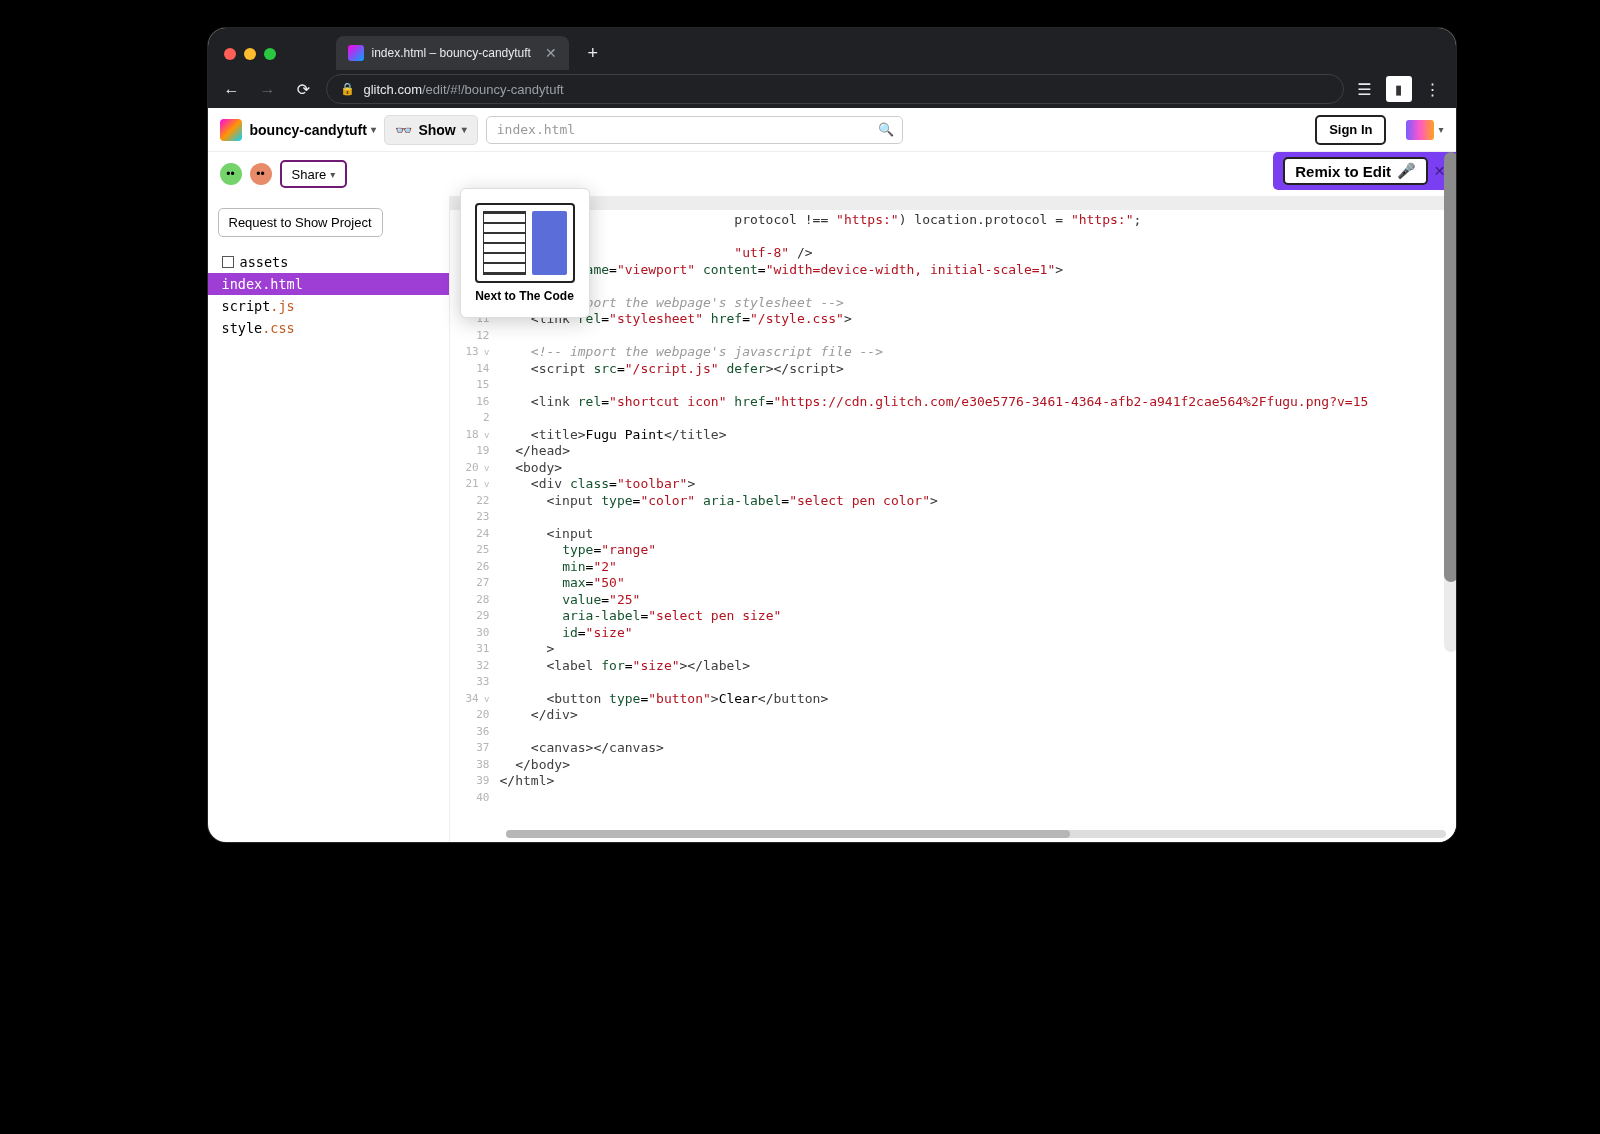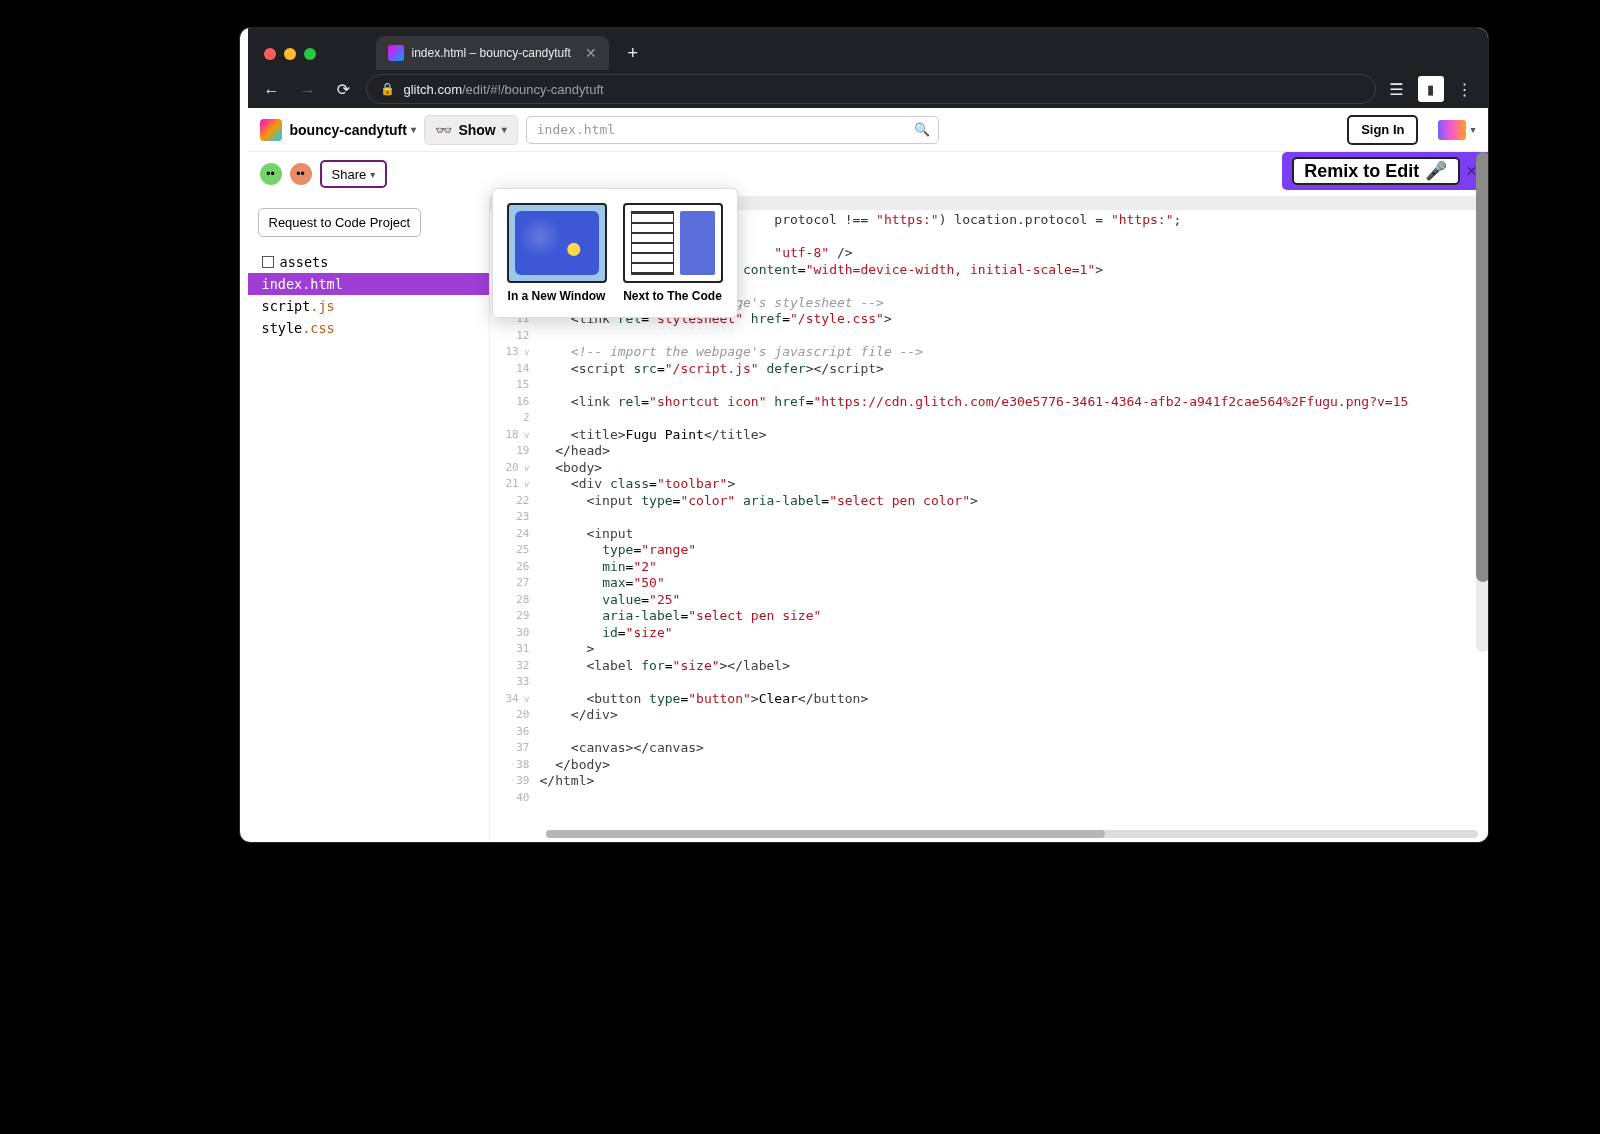--- a/index.html
+++ b/index.html
@@ -1,18 +1,18 @@
 <!DOCTYPE html>
 <html><head>
 <meta charset="utf-8">
 <style>
 * { margin: 0; padding: 0; box-sizing: border-box; }
 body { font-family: -apple-system, BlinkMacSystemFont, "Segoe UI", Helvetica, sans-serif; background: #000; width: 1600px; height: 1134px; overflow: hidden; }
 .outer { width: 1305px; height: 920px; margin: 0 auto; padding-top: 28px; }
-.browser { width: 1248px; height: 814px; background: #fff; border-radius: 10px; overflow: hidden; margin-left: 92px; box-shadow: 0 0 0 1px rgba(255,255,255,0.15); display: flex; flex-direction: column; padding-left: 8px; }
+.browser { width: 1248px; height: 814px; background: #fff; border-radius: 18px; overflow: hidden; margin-left: 60px; box-shadow: 0 0 0 1px rgba(255,255,255,0.15); display: flex; flex-direction: column; }
 
 
 .win-top { background: #202124; height: 80px; position: relative; }
 .traffic { position: absolute; left: 16px; top: 20px; display: flex; gap: 8px; }
 .tl { width: 12px; height: 12px; border-radius: 50%; }
 .tl.r { background: #ff5f57; } .tl.y { background: #febc2e; } .tl.g { background: #28c840; }
 .tabstrip { position: absolute; left: 128px; top: 8px; display: flex; align-items: center; }
 .tab { background: #35363a; color: #e8eaed; height: 34px; border-radius: 8px 8px 0 0; display: flex; align-items: center; padding: 0 12px; font-size: 12px; gap: 8px; }
 .tab .favicon { width: 16px; height: 16px; background: linear-gradient(135deg,#ff00e8,#00a4ff); border-radius: 3px; }
 .tab .x { color: #9aa0a6; font-size: 14px; margin-left: 6px; }
@@ -37,21 +37,21 @@
 .spacer { flex: 1; }
 .signin { border: 2px solid #222; border-radius: 5px; height: 30px; padding: 0 12px; font-weight: 700; font-size: 13px; background: #fff; }
 .fish { width: 28px; height: 20px; background: linear-gradient(90deg,#7b5cff,#ff59c7,#ffa21f); border-radius: 3px; margin-left: 12px; }
 
 
 .row2 { height: 44px; display: flex; align-items: center; padding: 0 12px; gap: 8px; background: #fff; position: relative; }
 .face { width: 22px; height: 22px; border-radius: 50%; display: inline-flex; align-items: center; justify-content: center; font-size: 12px; }
 .face.g { background: #74d36a; } .face.o { background: #e88b68; }
 .sharebtn { border: 2px solid #701a75; border-radius: 5px; height: 28px; padding: 0 10px; font-size: 13px; display: flex; align-items: center; gap: 4px; background: #fff; }
 .remix-wrap { position: absolute; right: 0; top: 0; background: #7b3ff2; padding: 5px 10px; height: 38px; display: flex; align-items: center; border-radius: 5px 0 0 5px; }
-.remix { background: #fff; border: 2px solid #222; border-radius: 5px; height: 28px; padding: 0 10px; font-weight: 700; font-size: 18px; display: flex; align-items: center; gap: 6px; }
+.remix { background: #fff; border: 2px solid #222; border-radius: 5px; height: 28px; padding: 0 10px; font-weight: 700; font-size: 15px; display: flex; align-items: center; gap: 6px; }
 .remix-x { color: #3a1d7a; font-size: 14px; margin-left: 6px; }
 
 
 .popup { position: absolute; left: 252px; top: 160px; background: #fff; border: 1px solid #ddd; border-radius: 6px; box-shadow: 0 4px 20px rgba(0,0,0,0.2); padding: 10px; display: flex; gap: 8px; z-index: 50; }
 .popt { display: flex; flex-direction: column; align-items: center; gap: 6px; padding: 4px; }
 .popt .thumb { width: 100px; height: 80px; border: 2px solid #222; border-radius: 4px; background: #9cc6ea; position: relative; overflow: hidden; }
 .popt.sel .thumb { border-color: #222; }
 .popt .thumb.split { background: #fff; display: flex; }
 .popt .thumb.split .l { width: 50%; background: repeating-linear-gradient(#333 0, #333 2px, #fff 2px, #fff 10px); margin: 6px; border: 1px solid #333; }
 .popt .thumb.split .r { width: 40%; background: #5b6dd8; margin: 6px 6px 6px 0; border-radius: 2px; }
@@ -156,21 +156,21 @@
       <button class="remix">
         <span>Remix to Edit</span>
         <span>🎤</span>
       </button>
       <span class="remix-x">✕</span>
     </div>
   </div>
 
   <div class="main">
     <div class="sidebar">
-      <button class="reqbtn">Request to Code Project</button>
+      <button class="reqbtn">Request to Show Project</button>
       <div class="assets">
         <span class="box"></span>
         <span>assets</span>
       </div>
       <div id="file-list">
             <div class="file active">index<span class="">.html</span></div>
             <div class="file">script<span class="ext-js">.js</span></div>
             <div class="file">style<span class="ext-css">.css</span></div>
           </div>
     </div>
@@ -218,24 +218,20 @@
             </div>
         <div class="lines" id="lines"><div>                              <span class="p">protocol !== </span><span class="s">"https:"</span><span class="p">) location.</span><span class="p">protocol = </span><span class="s">"https:"</span><span class="p">;</span></div><div>&nbsp;</div><div>                              <span class="s">"utf-8"</span> <span class="p">/&gt;</span></div><div>    <span class="p">&lt;</span><span class="k">meta</span> <span class="a">name</span>=<span class="s">"viewport"</span> <span class="a">content</span>=<span class="s">"width=device-width, initial-scale=1"</span><span class="p">&gt;</span></div><div>&nbsp;</div><div>    <span class="c">&lt;!-- import the webpage's stylesheet --&gt;</span></div><div>    <span class="p">&lt;</span><span class="k">link</span> <span class="a">rel</span>=<span class="s">"stylesheet"</span> <span class="a">href</span>=<span class="s">"/style.css"</span><span class="p">&gt;</span></div><div>&nbsp;</div><div>    <span class="c">&lt;!-- import the webpage's javascript file --&gt;</span></div><div>    <span class="p">&lt;</span><span class="k">script</span> <span class="a">src</span>=<span class="s">"/script.js"</span> <span class="a">defer</span><span class="p">&gt;&lt;/</span><span class="k">script</span><span class="p">&gt;</span></div><div>&nbsp;</div><div>    <span class="p">&lt;</span><span class="k">link</span> <span class="a">rel</span>=<span class="s">"shortcut icon"</span> <span class="a">href</span>=<span class="s">"https://cdn.glitch.com/e30e5776-3461-4364-afb2-a941f2cae564%2Ffugu.png?v=15</span></div><div>&nbsp;</div><div>    <span class="p">&lt;</span><span class="k">title</span><span class="p">&gt;</span>Fugu Paint<span class="p">&lt;/</span><span class="k">title</span><span class="p">&gt;</span></div><div>  <span class="p">&lt;/</span><span class="k">head</span><span class="p">&gt;</span></div><div>  <span class="p">&lt;</span><span class="k">body</span><span class="p">&gt;</span></div><div>    <span class="p">&lt;</span><span class="k">div</span> <span class="a">class</span>=<span class="s">"toolbar"</span><span class="p">&gt;</span></div><div>      <span class="p">&lt;</span><span class="k">input</span> <span class="a">type</span>=<span class="s">"color"</span> <span class="a">aria-label</span>=<span class="s">"select pen color"</span><span class="p">&gt;</span></div><div>&nbsp;</div><div>      <span class="p">&lt;</span><span class="k">input</span></div><div>        <span class="a">type</span>=<span class="s">"range"</span></div><div>        <span class="a">min</span>=<span class="s">"2"</span></div><div>        <span class="a">max</span>=<span class="s">"50"</span></div><div>        <span class="a">value</span>=<span class="s">"25"</span></div><div>        <span class="a">aria-label</span>=<span class="s">"select pen size"</span></div><div>        <span class="a">id</span>=<span class="s">"size"</span></div><div>      <span class="p">&gt;</span></div><div>      <span class="p">&lt;</span><span class="k">label</span> <span class="a">for</span>=<span class="s">"size"</span><span class="p">&gt;&lt;/</span><span class="k">label</span><span class="p">&gt;</span></div><div>&nbsp;</div><div>      <span class="p">&lt;</span><span class="k">button</span> <span class="a">type</span>=<span class="s">"button"</span><span class="p">&gt;</span>Clear<span class="p">&lt;/</span><span class="k">button</span><span class="p">&gt;</span></div><div>    <span class="p">&lt;/</span><span class="k">div</span><span class="p">&gt;</span></div><div>&nbsp;</div><div>    <span class="p">&lt;</span><span class="k">canvas</span><span class="p">&gt;&lt;/</span><span class="k">canvas</span><span class="p">&gt;</span></div><div>  <span class="p">&lt;/</span><span class="k">body</span><span class="p">&gt;</span></div><div><span class="p">&lt;/</span><span class="k">html</span><span class="p">&gt;</span></div><div>&nbsp;</div></div>
       </div>
       <div class="editor-scroll">
             <div class="thumb2"></div>
           </div>
     </div>
   </div>
 
   <div class="popup">
-    <div class="popt sel">
-      <div class="thumb full"></div>
-      <div class="lbl">In a New Window</div>
-    </div>
     <div class="popt">
       <div class="thumb split">
             <div class="l"></div>
             <div class="r"></div>
           </div>
       <div class="lbl">Next to The Code</div>
     </div>
   </div>
 
   <div class="page-scroll">

